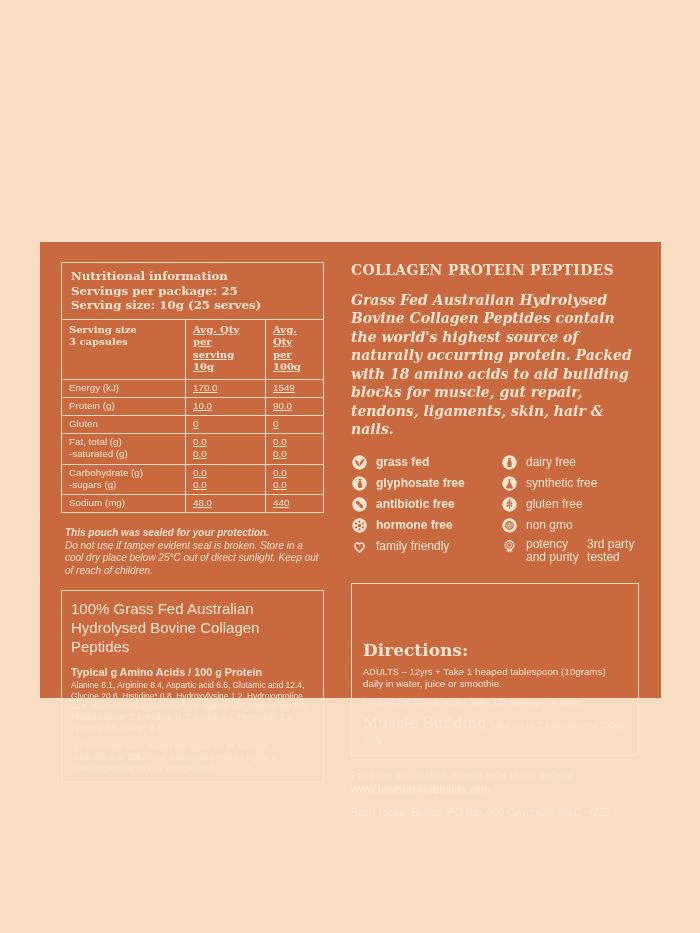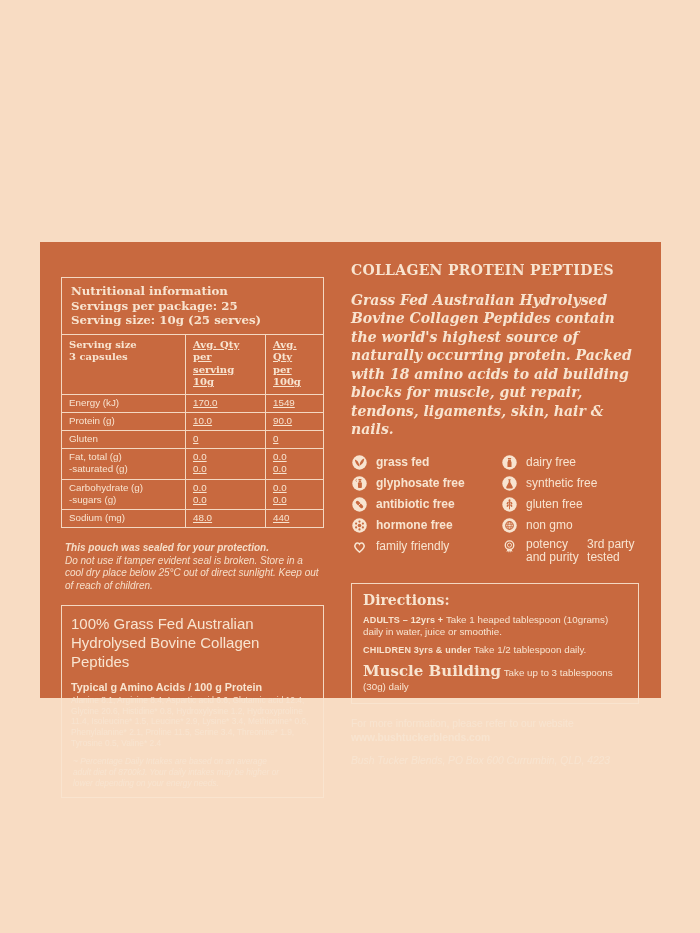--- a/index.html
+++ b/index.html
@@ -9,21 +9,21 @@
     --line:rgba(248,228,208,.9);
   }
   *{box-sizing:border-box;margin:0;padding:0;}
   html,body{width:700px;height:933px;}
   body{background:var(--page-bg);font-family:"Liberation Sans",sans-serif;color:var(--cream);position:relative;overflow:hidden;}
   .card{position:absolute;left:40px;top:242px;width:621px;height:456px;background:var(--card-bg);padding:20px 22px 18px 21px;display:flex;gap:27px;}
   .left-col{width:263px;flex:none;}
   .right-col{flex:1;min-width:0;}
 
   
-  .nutri-box{border:1.5px solid var(--line);margin-top:15px;}
+  .nutri-box{border:1.5px solid var(--line);}
   .nutri-title{padding:6px 9px 6px;font-family:"DejaVu Serif",serif;font-weight:700;font-size:11.8px;line-height:1.23;}
   .ntable{border-top:1.5px solid var(--line);}
   .nrow{display:grid;grid-template-columns:123px 80px 1fr;}
   .nrow + .nrow{border-top:1px solid var(--line);}
   .ncell{padding:2px 7px 3px;font-size:9.8px;line-height:1.25;}
   .ncell + .ncell{border-left:1px solid var(--line);text-decoration:underline;}
   .nhead .ncell{font-family:"DejaVu Serif",serif;font-weight:700;font-size:10px;padding:4px 7px 5px;}
 
   
   .pouch-note{margin:14px 4px 0 4px;font-size:10px;font-style:italic;line-height:1.25;opacity:.95;}
@@ -50,23 +50,23 @@
   .badge-col li.two{align-items:flex-start;}
   .blabel2{display:flex;flex-direction:row;line-height:1.08;}
   .bicon{width:17px;height:17px;flex:none;display:block;}
   .bicon .disc{fill:var(--cream);}
   .bicon .glyph{fill:var(--card-bg);}
   .bicon .gstroke{stroke:var(--card-bg);fill:none;}
   .bicon .cstroke{stroke:var(--cream);fill:none;}
   .bicon .cfill{fill:var(--cream);}
 
   .dir-box{border:1.5px solid var(--line);margin-top:15px;padding:8px 11px 10px;}
-  .dir-h{font-family:"DejaVu Serif",serif;font-weight:700;font-size:14px;}
+  .dir-h{font-family:"DejaVu Serif",serif;font-weight:700;font-size:17px;margin-top:48px;}
   .dir-item{font-size:9.8px;line-height:1.25;margin-top:6px;}
-  .dir-item .lead{font-weight:700;}
+  .dir-item .lead{font-weight:400;}
   .dir-item.caps .lead{font-size:9px;letter-spacing:.2px;}
   .dir-item.slab .lead{font-family:"DejaVu Serif",serif;font-size:15px;}
 
   .footer{margin-top:13px;font-size:10.3px;line-height:1.32;}
   .website{font-weight:700;}
   .address{font-style:italic;margin-top:9px;font-size:10.3px;}
 </style>
 </head>
 <body>
 

